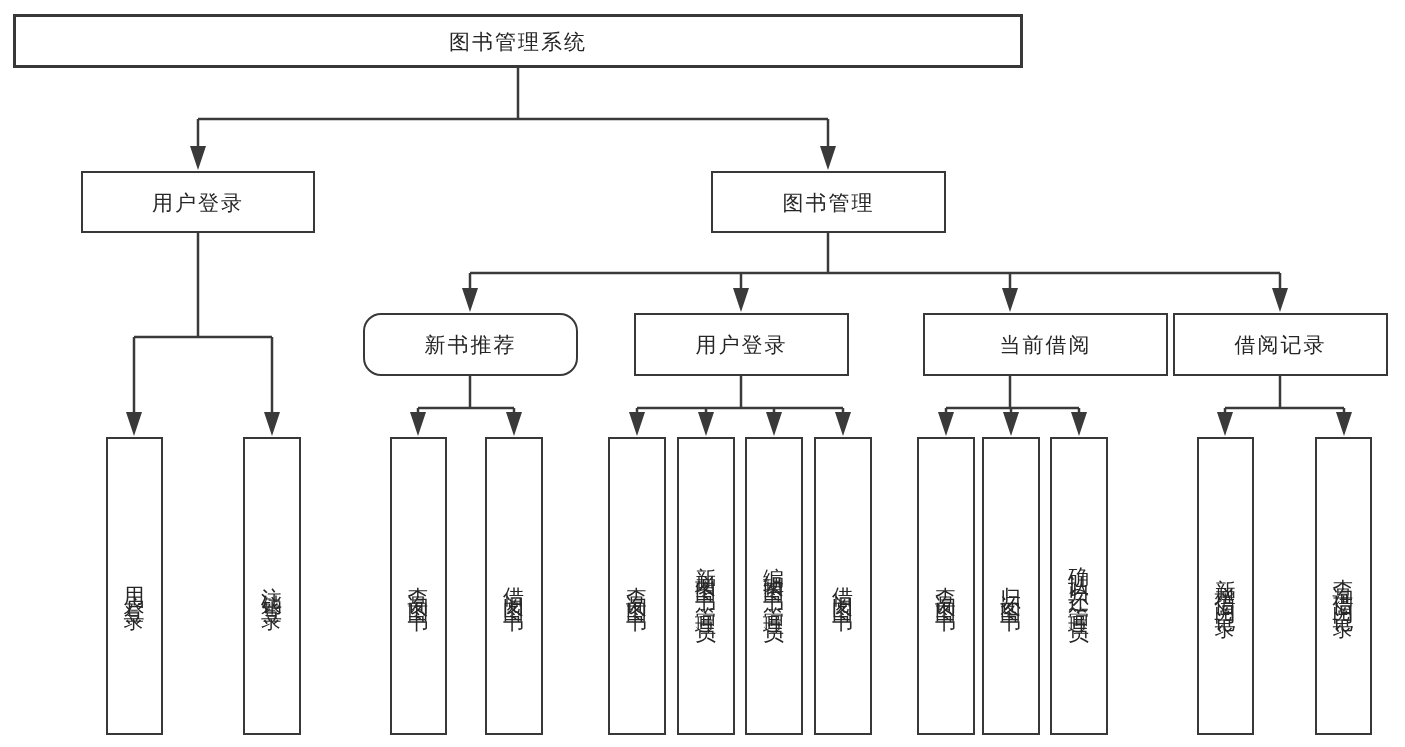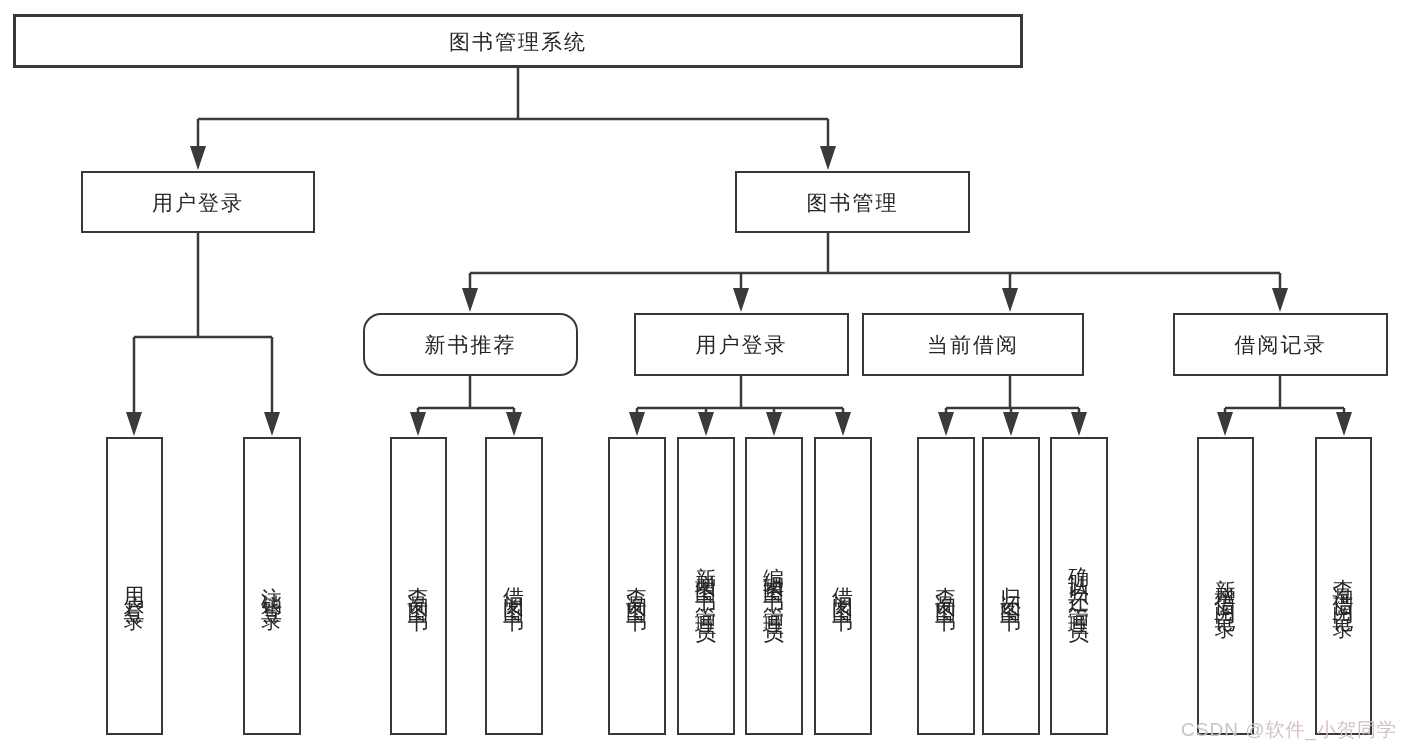--- a/index.html
+++ b/index.html
@@ -130,31 +130,31 @@
     </g>
   </svg>
 
   <div class="box root" style="left:13px; top:14px; width:1010px; height:54px;">
     <span class="h-label">图书管理系统</span>
   </div>
 
   <div class="box" style="left:81px; top:171px; width:234px; height:62px;">
     <span class="h-label">用户登录</span>
   </div>
-  <div class="box" style="left:735px; top:171px; width:235px; height:62px;">
+  <div class="box" style="left:711px; top:171px; width:235px; height:62px;">
     <span class="h-label">图书管理</span>
   </div>
 
   <div class="box" style="left:363px; top:313px; width:215px; height:63px;border-radius:18px;">
     <span class="h-label">新书推荐</span>
   </div>
   <div class="box" style="left:634px; top:313px; width:215px; height:63px;">
     <span class="h-label">用户登录</span>
   </div>
-  <div class="box" style="left:862px; top:313px; width:222px; height:63px;">
+  <div class="box" style="left:923px; top:313px; width:245px; height:63px;">
     <span class="h-label">当前借阅</span>
   </div>
   <div class="box" style="left:1173px; top:313px; width:215px; height:63px;">
     <span class="h-label">借阅记录</span>
   </div>
 
   <div class="box" style="left:106px; top:437px; width:57px; height:298px;">
     <span class="v-label">用户登录</span>
   </div>
   <div class="box" style="left:243px; top:437px; width:58px; height:298px;">
@@ -191,17 +191,14 @@
     <span class="v-label">确认归还（管理员）</span>
   </div>
 
   <div class="box" style="left:1197px; top:437px; width:57px; height:298px;">
     <span class="v-label">新增借阅记录</span>
   </div>
   <div class="box" style="left:1315px; top:437px; width:57px; height:298px;">
     <span class="v-label">查询借阅记录</span>
   </div>
 
-  <div class="watermark">
-    <span class="wm-prefix">CSDN @</span><span class="wm-name">软件_小贺同学</span>
-  </div>
 
 </div>
 
 </body></html>

